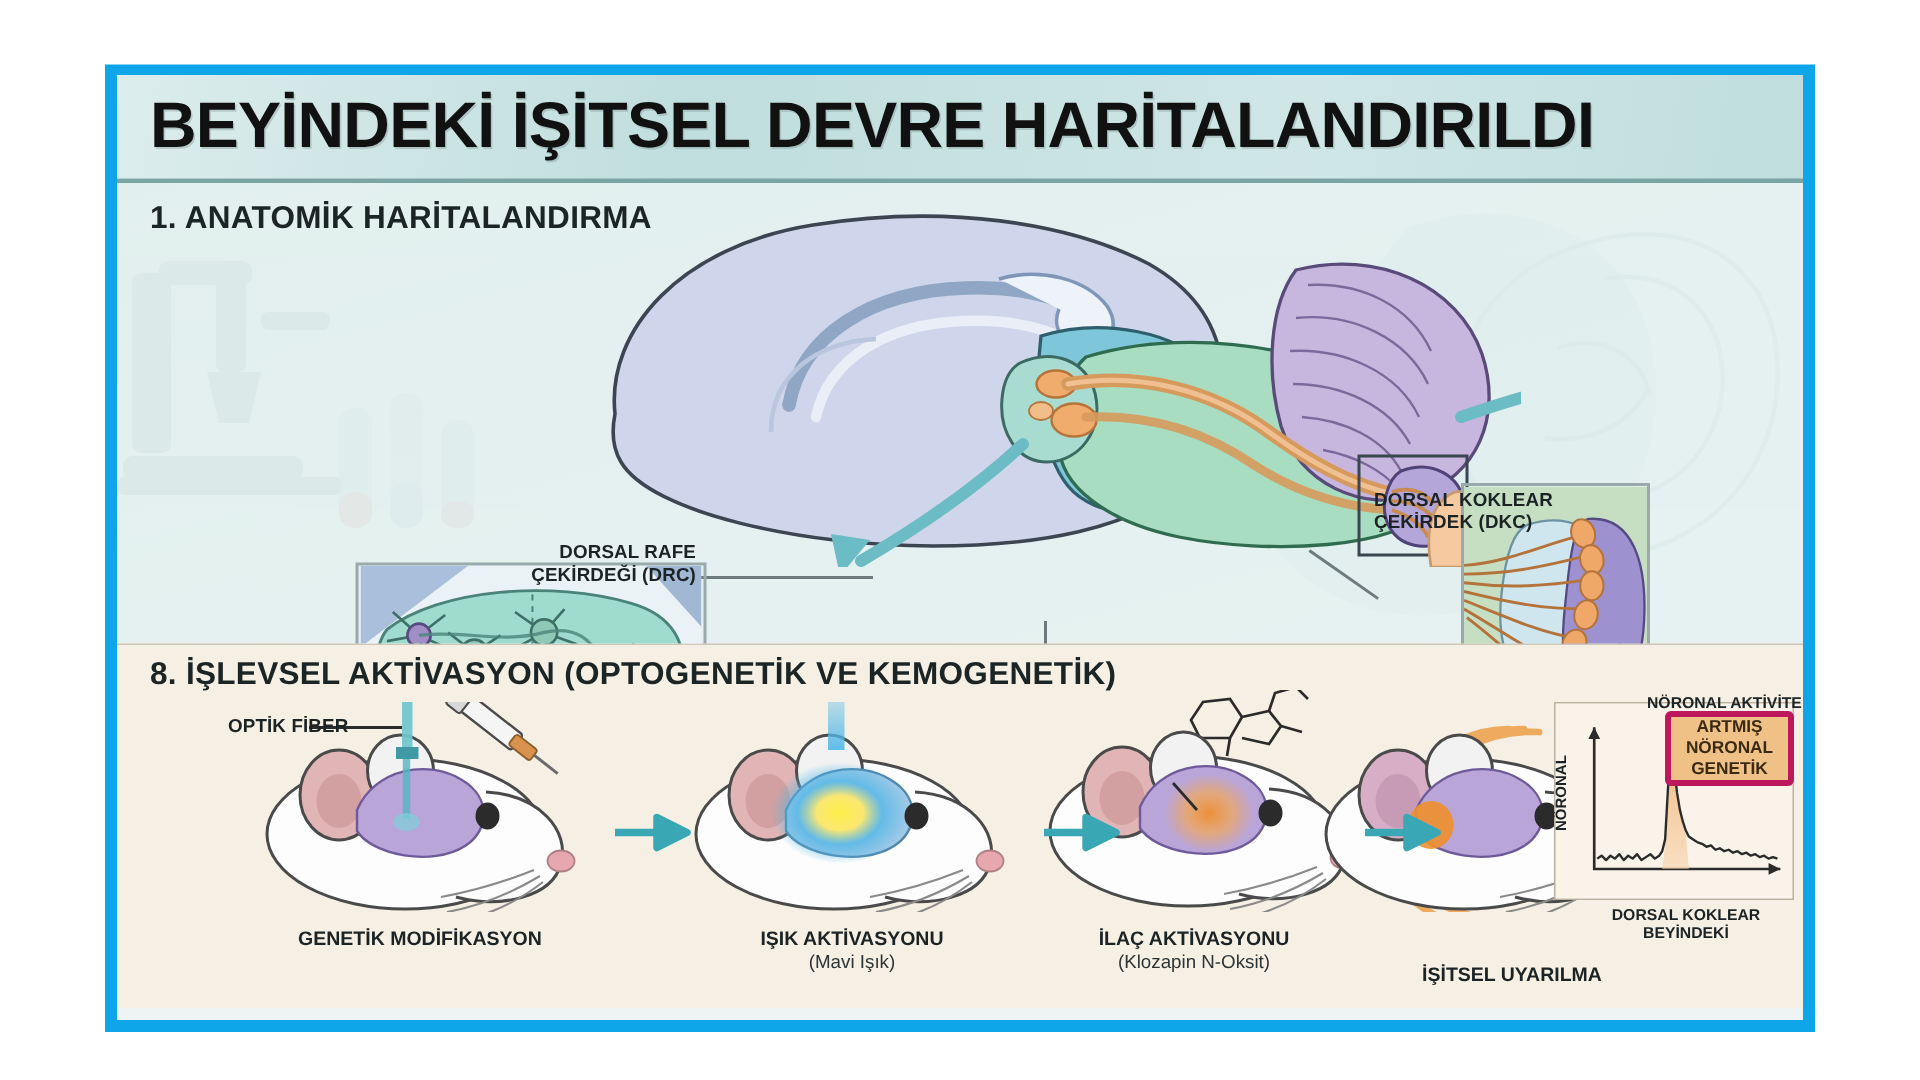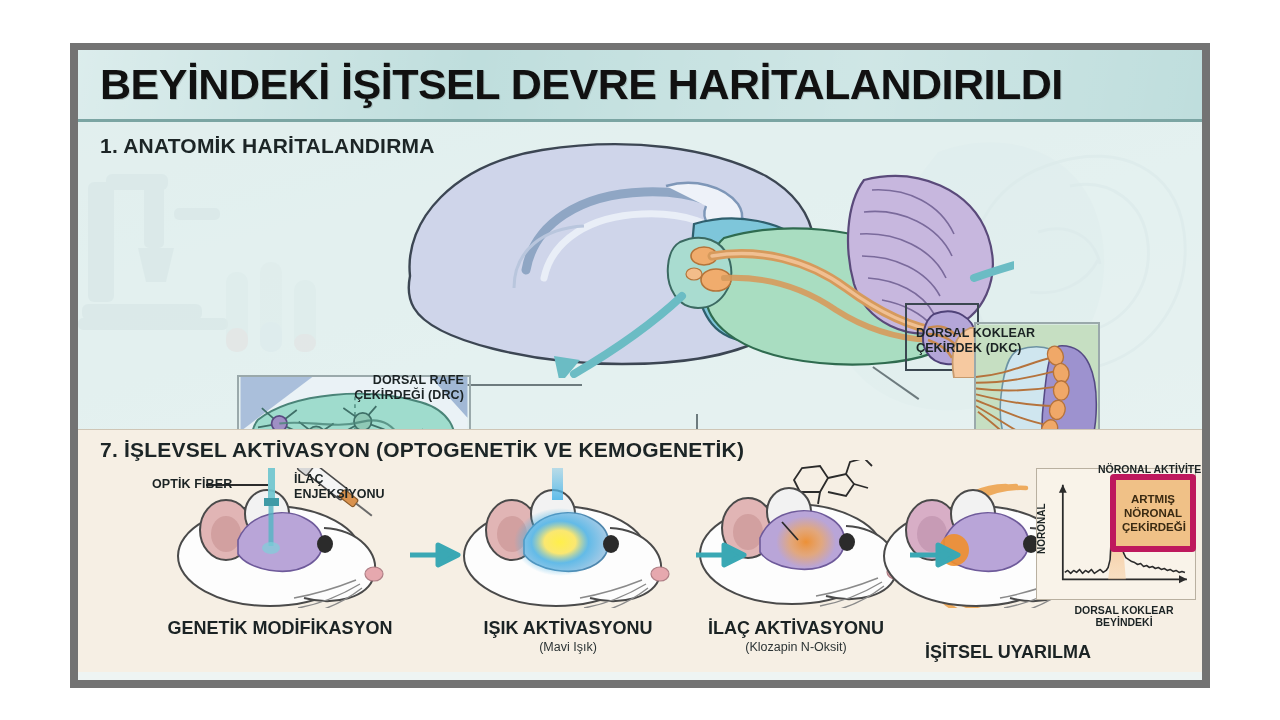--- a/index.html
+++ b/index.html
@@ -4,21 +4,21 @@
 <title>Beyindeki İşitsel Devre Haritalandırıldı</title>
 <style>
   * { margin:0; padding:0; box-sizing:border-box; }
   html,body{ width:1280px; height:720px; overflow:hidden; background:#ffffff;
              font-family:"Liberation Sans", sans-serif; }
 
   #page { position:relative; width:1280px; height:720px; background:#ffffff; }
 
   
   #frame { position:absolute; left:70px; top:43px; width:1140px; height:645px;
-           background:#737373; padding:7px 8px 8px 8px; }
+           background:#0ea5e9; padding:7px 8px 8px 8px; }
 
   #poster { position:relative; width:100%; height:100%; background:#eef4f3;
             overflow:hidden; }
 
   
   #title-band{ position:relative; height:72px; background:#bfdedd;
                border-bottom:3px solid #7ba5a3; display:flex; align-items:center;
                padding-left:22px; }
   #title-band .sheen{ position:absolute; inset:0;
       background:linear-gradient(100deg,rgba(255,255,255,.45) 0%,rgba(255,255,255,0) 35%,
@@ -30,38 +30,38 @@
 
   
   #sec1{ position:relative; height:307px; background:#e3f1f0; overflow:hidden; }
   #sec1 .lab-bg{ position:absolute; inset:0; opacity:.30; }
   .sec-head{ position:relative; font-size:21px; font-weight:bold; color:#1c2526;
              letter-spacing:.2px; padding:12px 0 0 22px; z-index:6; white-space:nowrap;}
 
   
   .lbl{ position:absolute; font-size:12.5px; font-weight:bold; color:#1b2324;
         line-height:1.18; letter-spacing:.1px; z-index:8; white-space:nowrap; }
-  .lbl.r{ text-align:right;margin-top:12px; }
+  .lbl.r{ text-align:right; }
 
   .leader{ position:absolute; background:#6d7b7e; z-index:7; }
 
   
   .inset{ position:absolute; border:2px solid #9aa9ab; z-index:7; overflow:hidden; }
 
   
   #sec2{ position:relative; height:243px; background:#f6efe4; overflow:hidden;
          border-top:1px solid #cfc6b6; }
   .step-cap{ position:absolute; text-align:center; z-index:8; }
-  .step-cap .t1{ font-size:18px; font-weight:bold; color:#1b2324; white-space:nowrap;}
+  .step-cap .t1{ font-size:13px; font-weight:bold; color:#1b2324; white-space:nowrap;}
   .step-cap .t2{ font-size:12.5px; color:#2c3435; margin-top:1px; white-space:nowrap;}
 
   .chart-panel{ position:absolute; z-index:8; background:#f6efe4;
                 border:1px solid #b9b0a0; }
-  .badge{ position:absolute; z-index:12; background:#f0c187; border:6px solid #be185d;
-          border-radius:4px; text-align:center; padding:12px 6px;
+  .badge{ position:absolute; z-index:12; background:#f0c187; border:4px solid #be185d;
+          border-radius:4px; text-align:center; padding:0 6px;
           font-size:11.5px; font-weight:bold; color:#3a2a12; line-height:1.22;}
   .axis-t{ position:absolute; font-size:10.5px; font-weight:bold; color:#1b2324;
            z-index:11; white-space:nowrap; }
   .axis-v{ position:absolute; font-size:10px; font-weight:bold; color:#1b2324;
            z-index:11; white-space:nowrap; transform:rotate(-90deg);
            transform-origin:left top; }
 </style>
 </head>
 <body>
 
@@ -255,29 +255,25 @@
            <ellipse cx="88" cy="68" rx="8" ry="10"></ellipse>
            <ellipse cx="84" cy="88" rx="8" ry="10" transform="rotate(12 84 88)"></ellipse>
            <ellipse cx="76" cy="108" rx="8" ry="10" transform="rotate(22 76 108)"></ellipse>
            <ellipse cx="62" cy="126" rx="8" ry="10" transform="rotate(34 62 126)"></ellipse>
          </g>
        </svg>
      </div>
    </div>
 
    <div id="sec2">
-     <div class="sec-head" style="padding-top:8px">7. İŞLEVSEL AKTİVASYON (OPTOGENETİK VE KEMOGENETİK)</div>
+     <div class="sec-head" style="padding-top:8px">8. İŞLEVSEL AKTİVASYON (OPTOGENETİK VE KEMOGENETİK)</div>
 
      <div class="lbl" style="left:34px; top:47px;margin-left:40px;">OPTİK FİBER</div>
      <div class="leader" style="left:128px; top:54px; width:62px; height:2px; background:#2b2b2b;"></div>
 
-     <div class="lbl" style="left:216px; top:42px; width:140px;">
-       <div>İLAÇ</div>
-       <div>ENJEKSİYONU</div>
-     </div>
 
      <svg style="position:absolute;left:96px;top:38px;width:215px;height:140px;z-index:6" viewBox="0 0 215 140">
        <ellipse cx="96" cy="88" rx="92" ry="50" fill="#fdfdfd" stroke="#4a4a4a" stroke-width="2"></ellipse>
        <path d="M150 60 C186 62 206 86 200 108 C194 130 160 138 130 130" fill="#fdfdfd" stroke="#4a4a4a" stroke-width="2"></path>
        <ellipse cx="52" cy="62" rx="26" ry="30" fill="#e1b5b5" stroke="#4a4a4a" stroke-width="2"></ellipse>
        <ellipse cx="52" cy="66" rx="15" ry="18" fill="#d2a0a0"></ellipse>
        <ellipse cx="93" cy="46" rx="22" ry="24" fill="#f2f2f2" stroke="#4a4a4a" stroke-width="2"></ellipse>
        <path d="M64 72 C76 44 112 38 134 52 C154 64 152 86 136 96 C114 110 74 102 64 86 Z" fill="#b9a5d8" stroke="#6e5a9a" stroke-width="1.6"></path>
        <ellipse cx="151" cy="76" rx="8" ry="9" fill="#2b2b2b"></ellipse>
        <ellipse cx="200" cy="106" rx="9" ry="7" fill="#e6a8ae" stroke="#b07f86" stroke-width="1.2"></ellipse>
@@ -428,21 +424,21 @@
      </div>
      <div class="axis-t" style="left:1000px; top:34px; line-height:1.12;padding-left:20px;">NÖRONAL AKTİVİTE</div>
      <div class="axis-v" style="left:958px; top:124px;">NÖRONAL</div>
      <div class="axis-t" style="left:986px; top:174px; width:120px; text-align:center; line-height:1.15;">
        <div>DORSAL KOKLEAR</div>
        <div>BEYİNDEKİ</div>
      </div>
      <div class="badge" style="left:1032px; top:44px; width:86px;">
        <div>ARTMIŞ</div>
        <div>NÖRONAL</div>
-       <div>ÇEKİRDEĞİ</div>
+       <div>GENETİK</div>
      </div>
 
      <div class="step-cap" style="left:62px; top:188px; width:280px;">
        <div class="t1">GENETİK MODİFİKASYON</div>
        <div class="t2"></div>
      </div>
      <div class="step-cap" style="left:350px; top:188px; width:280px;">
        <div class="t1">IŞIK AKTİVASYONU</div>
        <div class="t2">(Mavi Işık)</div>
      </div>

